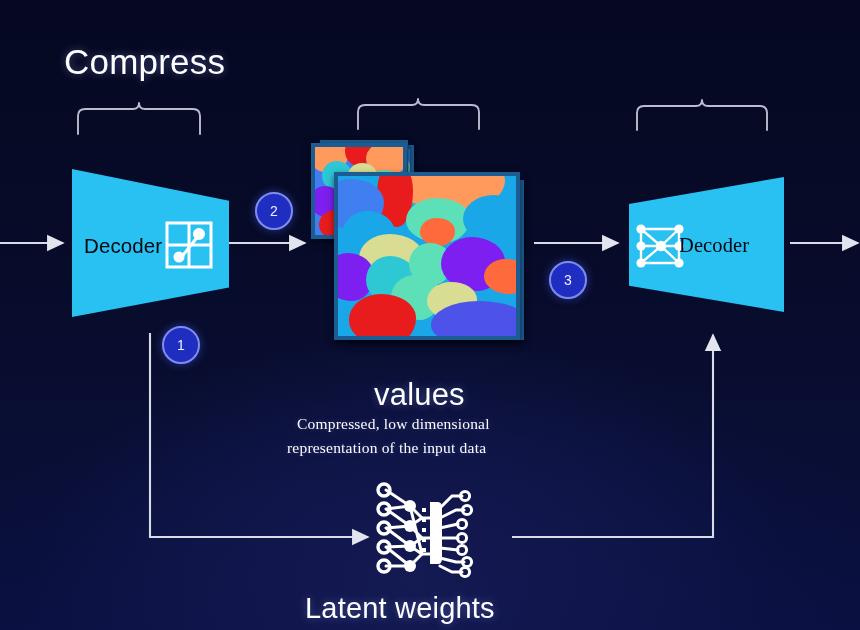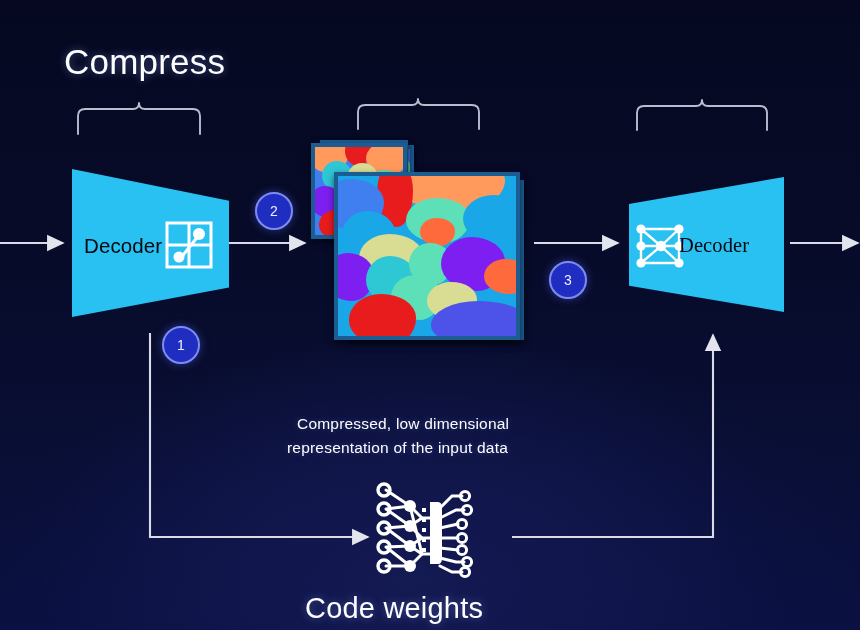--- a/index.html
+++ b/index.html
@@ -23,21 +23,21 @@
   .boxtext{position:absolute;color:#05070f;font-size:20.5px;letter-spacing:.1px;}
 
   .circ{position:absolute;border-radius:50%;background:#1f2ec0;
         border:2px solid #7e8cf0;display:flex;align-items:center;justify-content:center;
         color:#eef0ff;font-size:14px;box-shadow:0 0 8px rgba(70,90,230,.55);}
 
   .imgcard{position:absolute;border:4px solid #1b5c93;box-shadow:0 3px 7px rgba(0,0,0,.55);}
   .blob{position:absolute;border-radius:48% 52% 44% 56%/50% 46% 54% 50%;}
 
   .sub1{font-size:31px;text-shadow:0 0 9px rgba(150,170,255,.4);}
-  .sub2{font-size:15.5px;text-shadow:0 0 6px rgba(150,170,255,.3);}
+  .sub2{font-size:15.5px;text-shadow:0 0 6px rgba(150,170,255,.3);font-family:Liberation Serif, serif;}
   .mw{font-size:29px;text-shadow:0 0 9px rgba(150,170,255,.4);}
 </style>
 </head>
 <body>
 
 <div id="stage">
 
   <div class="lbl hdr" style="left:64px;top:42px;">Compress</div>
 
   <svg class="svgfull" viewBox="0 0 860 630">
@@ -173,20 +173,21 @@
   <div class="circ" style="left:162px;top:326px;width:34px;height:34px;">
     <span>1</span>
   </div>
   <div class="circ" style="left:255px;top:192px;width:34px;height:34px;">
     <span>2</span>
   </div>
   <div class="circ" style="left:549px;top:261px;width:34px;height:34px;">
     <span>3</span>
   </div>
 
+  <div class="lbl sub1" style="left:374px;top:377px;">values</div>
   <div class="lbl sub2" style="left:297px;top:415px;">Compressed, low dimensional</div>
   <div class="lbl sub2" style="left:287px;top:439px;">representation of the input data</div>
 
   <svg style="position:absolute;left:372px;top:478px;width:106px;height:106px;" viewBox="0 0 106 106">
     <g stroke="#ffffff" stroke-width="3" fill="none" stroke-linecap="round">
 
       <path d="M14,12 L38,28 M14,31 L38,28 M14,31 L38,48 M14,50 L38,48 M14,50 L38,68 M14,69 L38,68 M14,69 L38,88 M14,88 L38,88"></path>
       <path d="M38,28 L50,40 M38,48 L50,40 M38,48 L50,60 M38,68 L50,60 M38,68 L50,76 M38,88 L50,76 M38,28 L50,76"></path>
 
       <path d="M50,40 L58,40 M50,60 L58,60 M50,76 L58,76"></path>
@@ -219,15 +220,15 @@
       <circle cx="93" cy="18" r="4.6"></circle>
         <circle cx="95" cy="32" r="4.6"></circle>
       <circle cx="90" cy="46" r="4.6"></circle>
         <circle cx="90" cy="60" r="4.6"></circle>
       <circle cx="90" cy="72" r="4.6"></circle>
         <circle cx="95" cy="84" r="4.6"></circle>
       <circle cx="93" cy="94" r="4.6"></circle>
     </g>
   </svg>
 
-  <div class="lbl mw" style="left:305px;top:592px;">Code weights</div>
+  <div class="lbl mw" style="left:305px;top:592px;">Latent weights</div>
 
 </div>
 
 </body></html>

